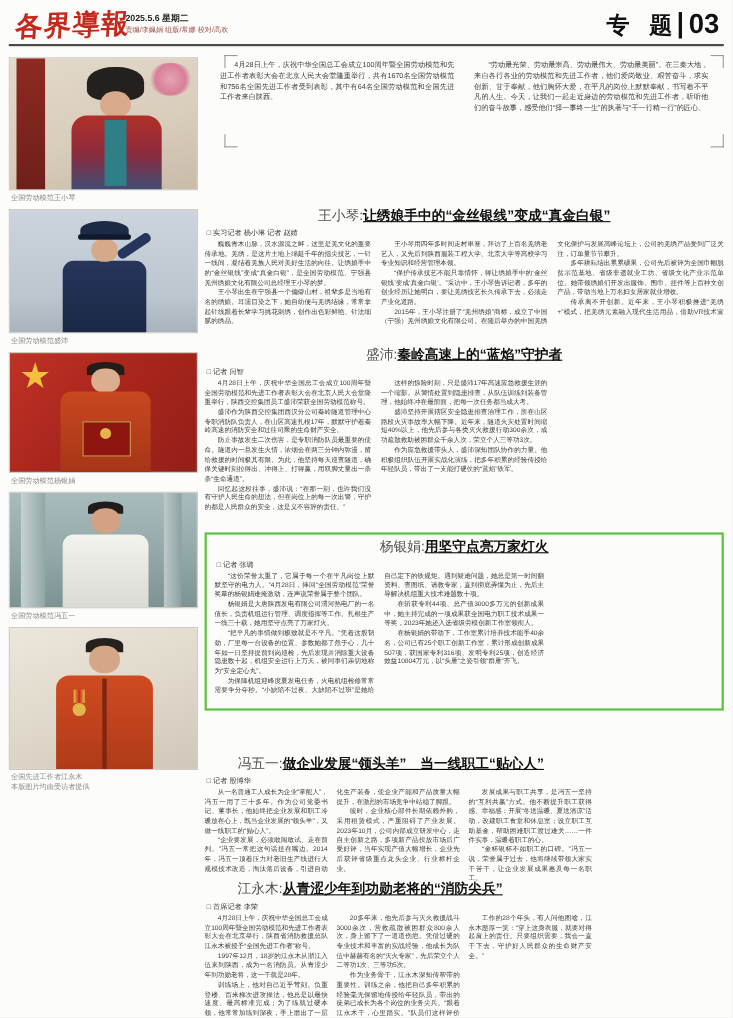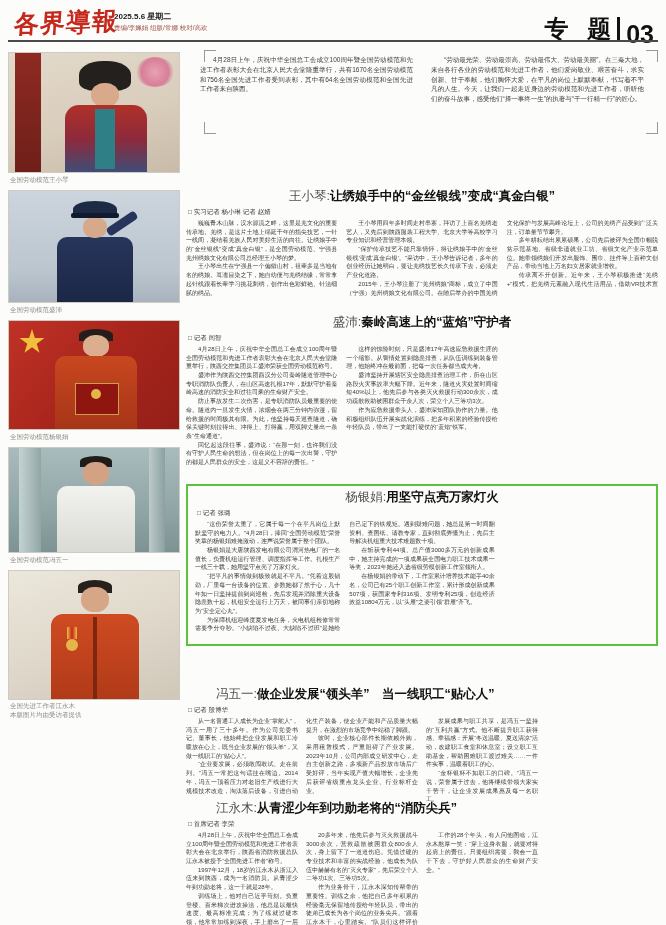--- a/index.html
+++ b/index.html
@@ -5,23 +5,23 @@
   html,body{margin:0;padding:0;background:#e9e9e7;}
   #page{position:relative;width:666px;height:925px;margin:0 auto;background:#fcfcfa;
         font-family:"Liberation Sans","DejaVu Sans",sans-serif;color:#222;overflow:hidden;}
   
   .masthead{position:absolute;left:14px;top:6px;font-family:"Liberation Serif","DejaVu Serif",serif;
             font-size:25px;font-weight:bold;color:#c5281c;letter-spacing:1px;transform:rotate(-2deg) skewX(-6deg);}
   .ed-meta{position:absolute;left:114px;top:11px;line-height:1.5;}
   .ed-date{font-size:8px;font-weight:bold;color:#222;}
   .ed-credits{font-size:6.5px;color:#a05048;}
   .section-box{position:absolute;right:12px;top:8px;display:flex;align-items:center;}
-  .section-title{font-size:24px;font-weight:900;letter-spacing:6px;color:#111;}
+  .section-title{font-size:21px;font-weight:900;letter-spacing:6px;color:#111;}
   .section-divider{width:3px;height:24px;background:#111;margin:0 6px 0 0;}
-  .page-number{font-size:25px;font-weight:900;color:#111;margin-top:12px;}
+  .page-number{font-size:25px;font-weight:900;color:#111;}
   .header-rule{position:absolute;left:8px;right:8px;top:40px;border-top:2px solid #4a4a4a;}
   
   .rail{position:absolute;left:8px;top:0;width:172px;}
   .photo{position:absolute;left:0;width:172px;overflow:hidden;border:1px solid #cfcac2;box-sizing:border-box;}
   .caption{position:absolute;left:2px;font-size:6.5px;color:#8a8a86;}
   .photos-credit{position:absolute;left:2px;font-size:6.5px;color:#8a8a86;}
   .ph-abs{position:absolute;}
   
   .p1{top:52px;height:121px;background:linear-gradient(165deg,#e3dacb 0%,#d9cdbc 55%,#c9bba8 100%);}
   .p1 .pillar{left:6px;top:0;width:26px;height:121px;background:linear-gradient(180deg,#8e2a22,#6e1f1a);}
@@ -72,21 +72,21 @@
   .corner{position:absolute;width:11px;height:11px;}
   .c-tl{left:18px;top:0;border-left:1.5px solid #9a9a9a;border-top:1.5px solid #9a9a9a;}
   .c-tr{right:0;top:0;border-right:1.5px solid #9a9a9a;border-top:1.5px solid #9a9a9a;}
   .c-bl{left:18px;bottom:0;border-left:1.5px solid #9a9a9a;border-bottom:1.5px solid #9a9a9a;}
   .c-br{right:0;bottom:0;border-right:1.5px solid #9a9a9a;border-bottom:1.5px solid #9a9a9a;}
   
   .headline{top:140px;text-align:center;font-size:30px;font-weight:900;color:#141414;letter-spacing:2px;}
   
   .art-title{font-size:12.5px;text-align:center;white-space:nowrap;overflow:hidden;}
   .art-title .nm{font-weight:400;color:#50504e;}
-  .art-title .tt{font-weight:800;color:#101010;}
+  .art-title .tt{font-weight:800;color:#101010;text-decoration:underline;}
   .art-title.left{text-align:left;padding-left:30px;}
   .byline{font-size:6.5px;color:#3a3a3a;margin:3px 0 2px 2px;}
   .body-cols{text-align:justify;font-size:6px;line-height:1.45;color:#3b3b3b;overflow:hidden;column-fill:auto;}
   .b3{columns:3;column-gap:9px;}
   .b4{columns:4;column-gap:8px;}
   .body-cols p{margin:0;text-indent:2em;}
   .art-wang{top:188px;}   .art-wang .body-cols{height:84px;}
   .art-sheng{top:314px;}  .art-sheng .body-cols{height:136px;}
   .green-box{top:484px;height:162px;border:2.5px solid #5cc23d;box-sizing:border-box;padding:3px 7px;}
   .art-yang .body-cols{height:118px;}

